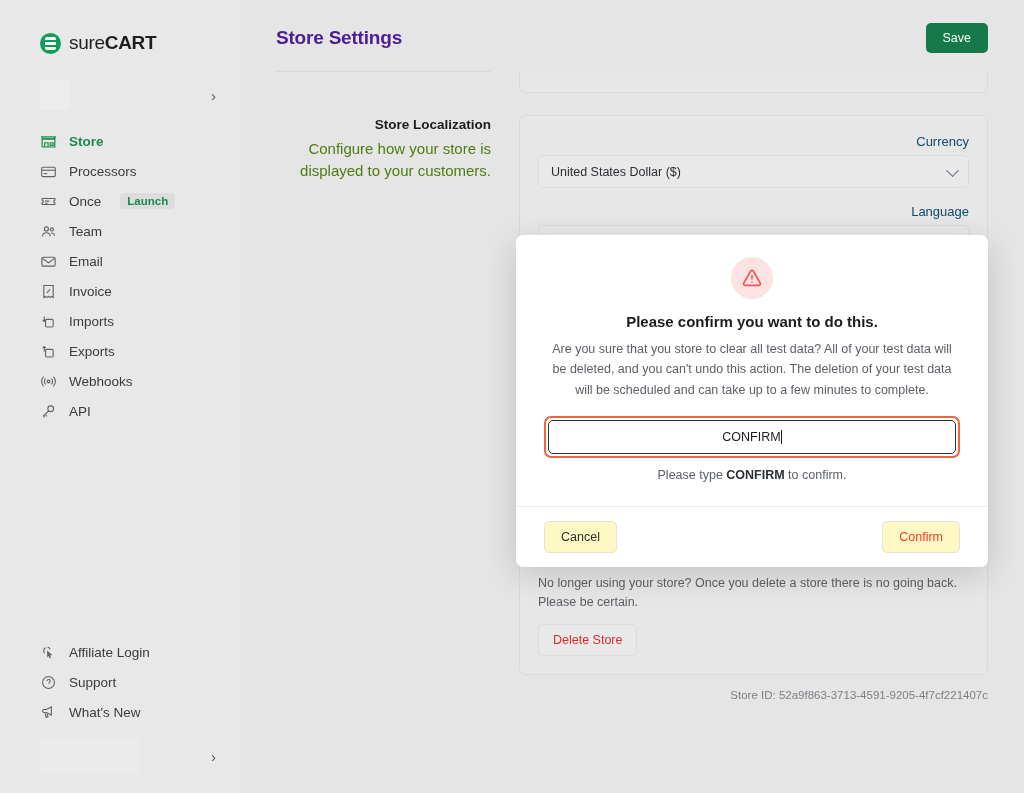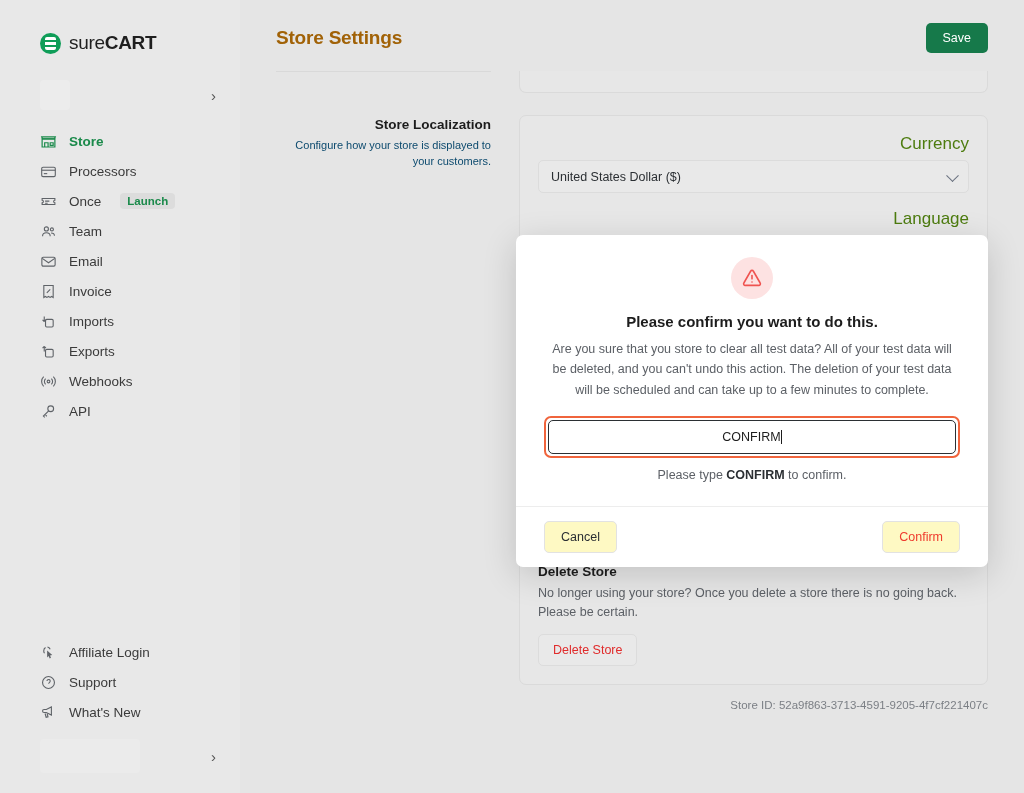--- a/index.html
+++ b/index.html
@@ -57,39 +57,39 @@
     font-size: 11.5px; font-weight: 600; padding: 2px 7px; border-radius: 4px;
   }
   .nav-bottom { margin-top: auto; padding-bottom: 6px; }
   .skeleton-row.bottom { margin-top: 14px; margin-bottom: 16px; }
   .skel-box.wide { width: 100px; height: 34px; background:#ebebeb; }
 
   
   .main { flex: 1; position: relative; height: 793px; overflow: hidden; }
   .main-inner { padding: 0 36px 0 36px; }
   .page-head { display: flex; align-items: center; justify-content: space-between; padding: 14px 0 10px 0; }
-  .page-title { font-size: 19px; font-weight: 700; color: #a16207; letter-spacing: -0.2px; }
+  .page-title { font-size: 19px; font-weight: 700; color: #4c1d95; letter-spacing: -0.2px; }
   .save-btn {
     background: #16794a; color: #fff; border: none; border-radius: 5px;
     font-size: 12.5px; padding: 8px 17px; cursor: pointer; font-family: inherit;
   }
 
   
   .section { display: flex; gap: 28px; margin-top: 12px; }
   .sec-left { width: 215px; flex: 0 0 215px; padding-top: 2px; }
   .sec-title { font-size: 13.5px; font-weight: 700; color: #1d1d1d; margin-bottom: 6px; }
-  .sec-desc { font-size: 11px; color: #0c4a6e; line-height: 1.45; }
+  .sec-desc { font-size: 15px; color: #4d7c0f; line-height: 1.45; }
   .card {
     flex: 1; background: #e7e7e7; border: 1px solid #dadada; border-radius: 7px;
     padding: 18px 18px;
   }
   .card.flat-top { height: 22px; padding: 0; }
   .field { margin-bottom: 16px; }
   .field:last-child { margin-bottom: 0; }
-  .field-label { font-size: 17px; color: #4d7c0f; margin-bottom: 6px; display:block; }
+  .field-label { font-size: 13px; color: #0c4a6e; margin-bottom: 6px; display:block; }
   .select {
     position: relative; border: 1px solid #dcdcdc; background: #e9e9e9;
     border-radius: 5px; height: 33px; display: flex; align-items: center;
     padding: 0 30px 0 12px; font-size: 12.5px; color: #2b2f33; cursor: pointer;
   }
   .select .caret {
     position: absolute; right: 11px; top: 50%; width: 9px; height: 9px;
     border-right: 1.6px solid #6b7280; border-bottom: 1.6px solid #6b7280;
     transform: translateY(-65%) rotate(45deg);
   }

